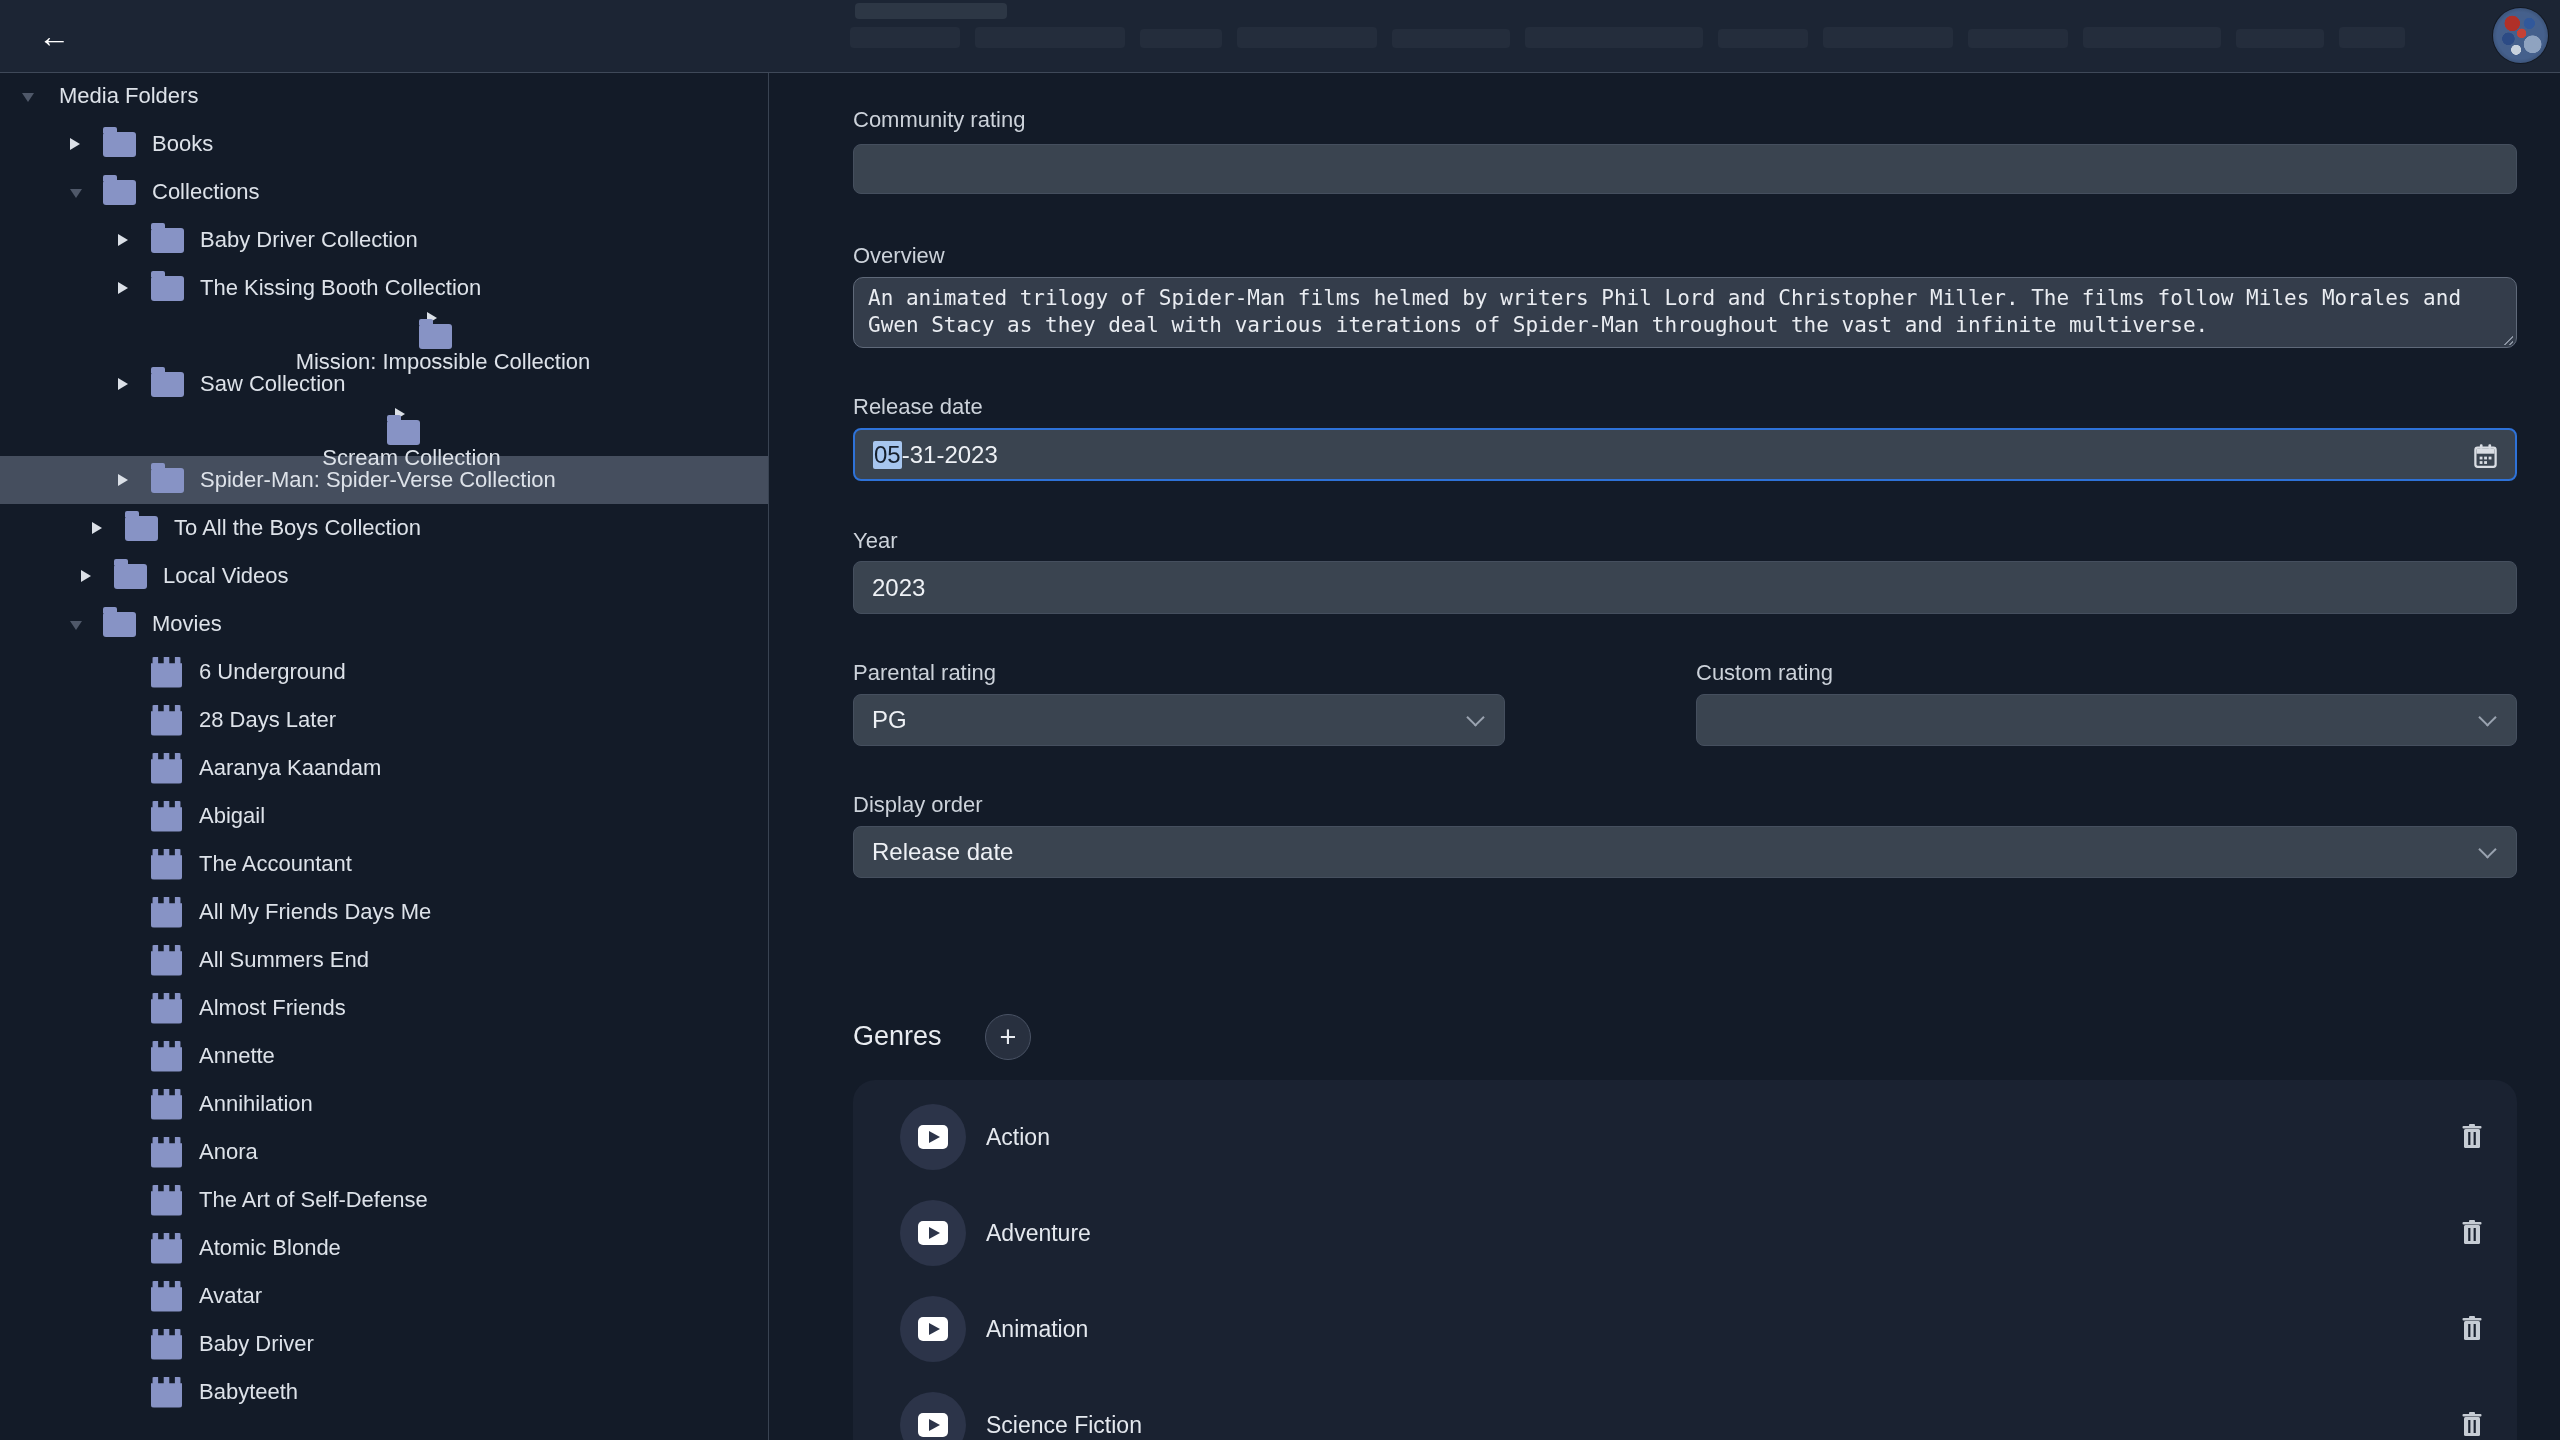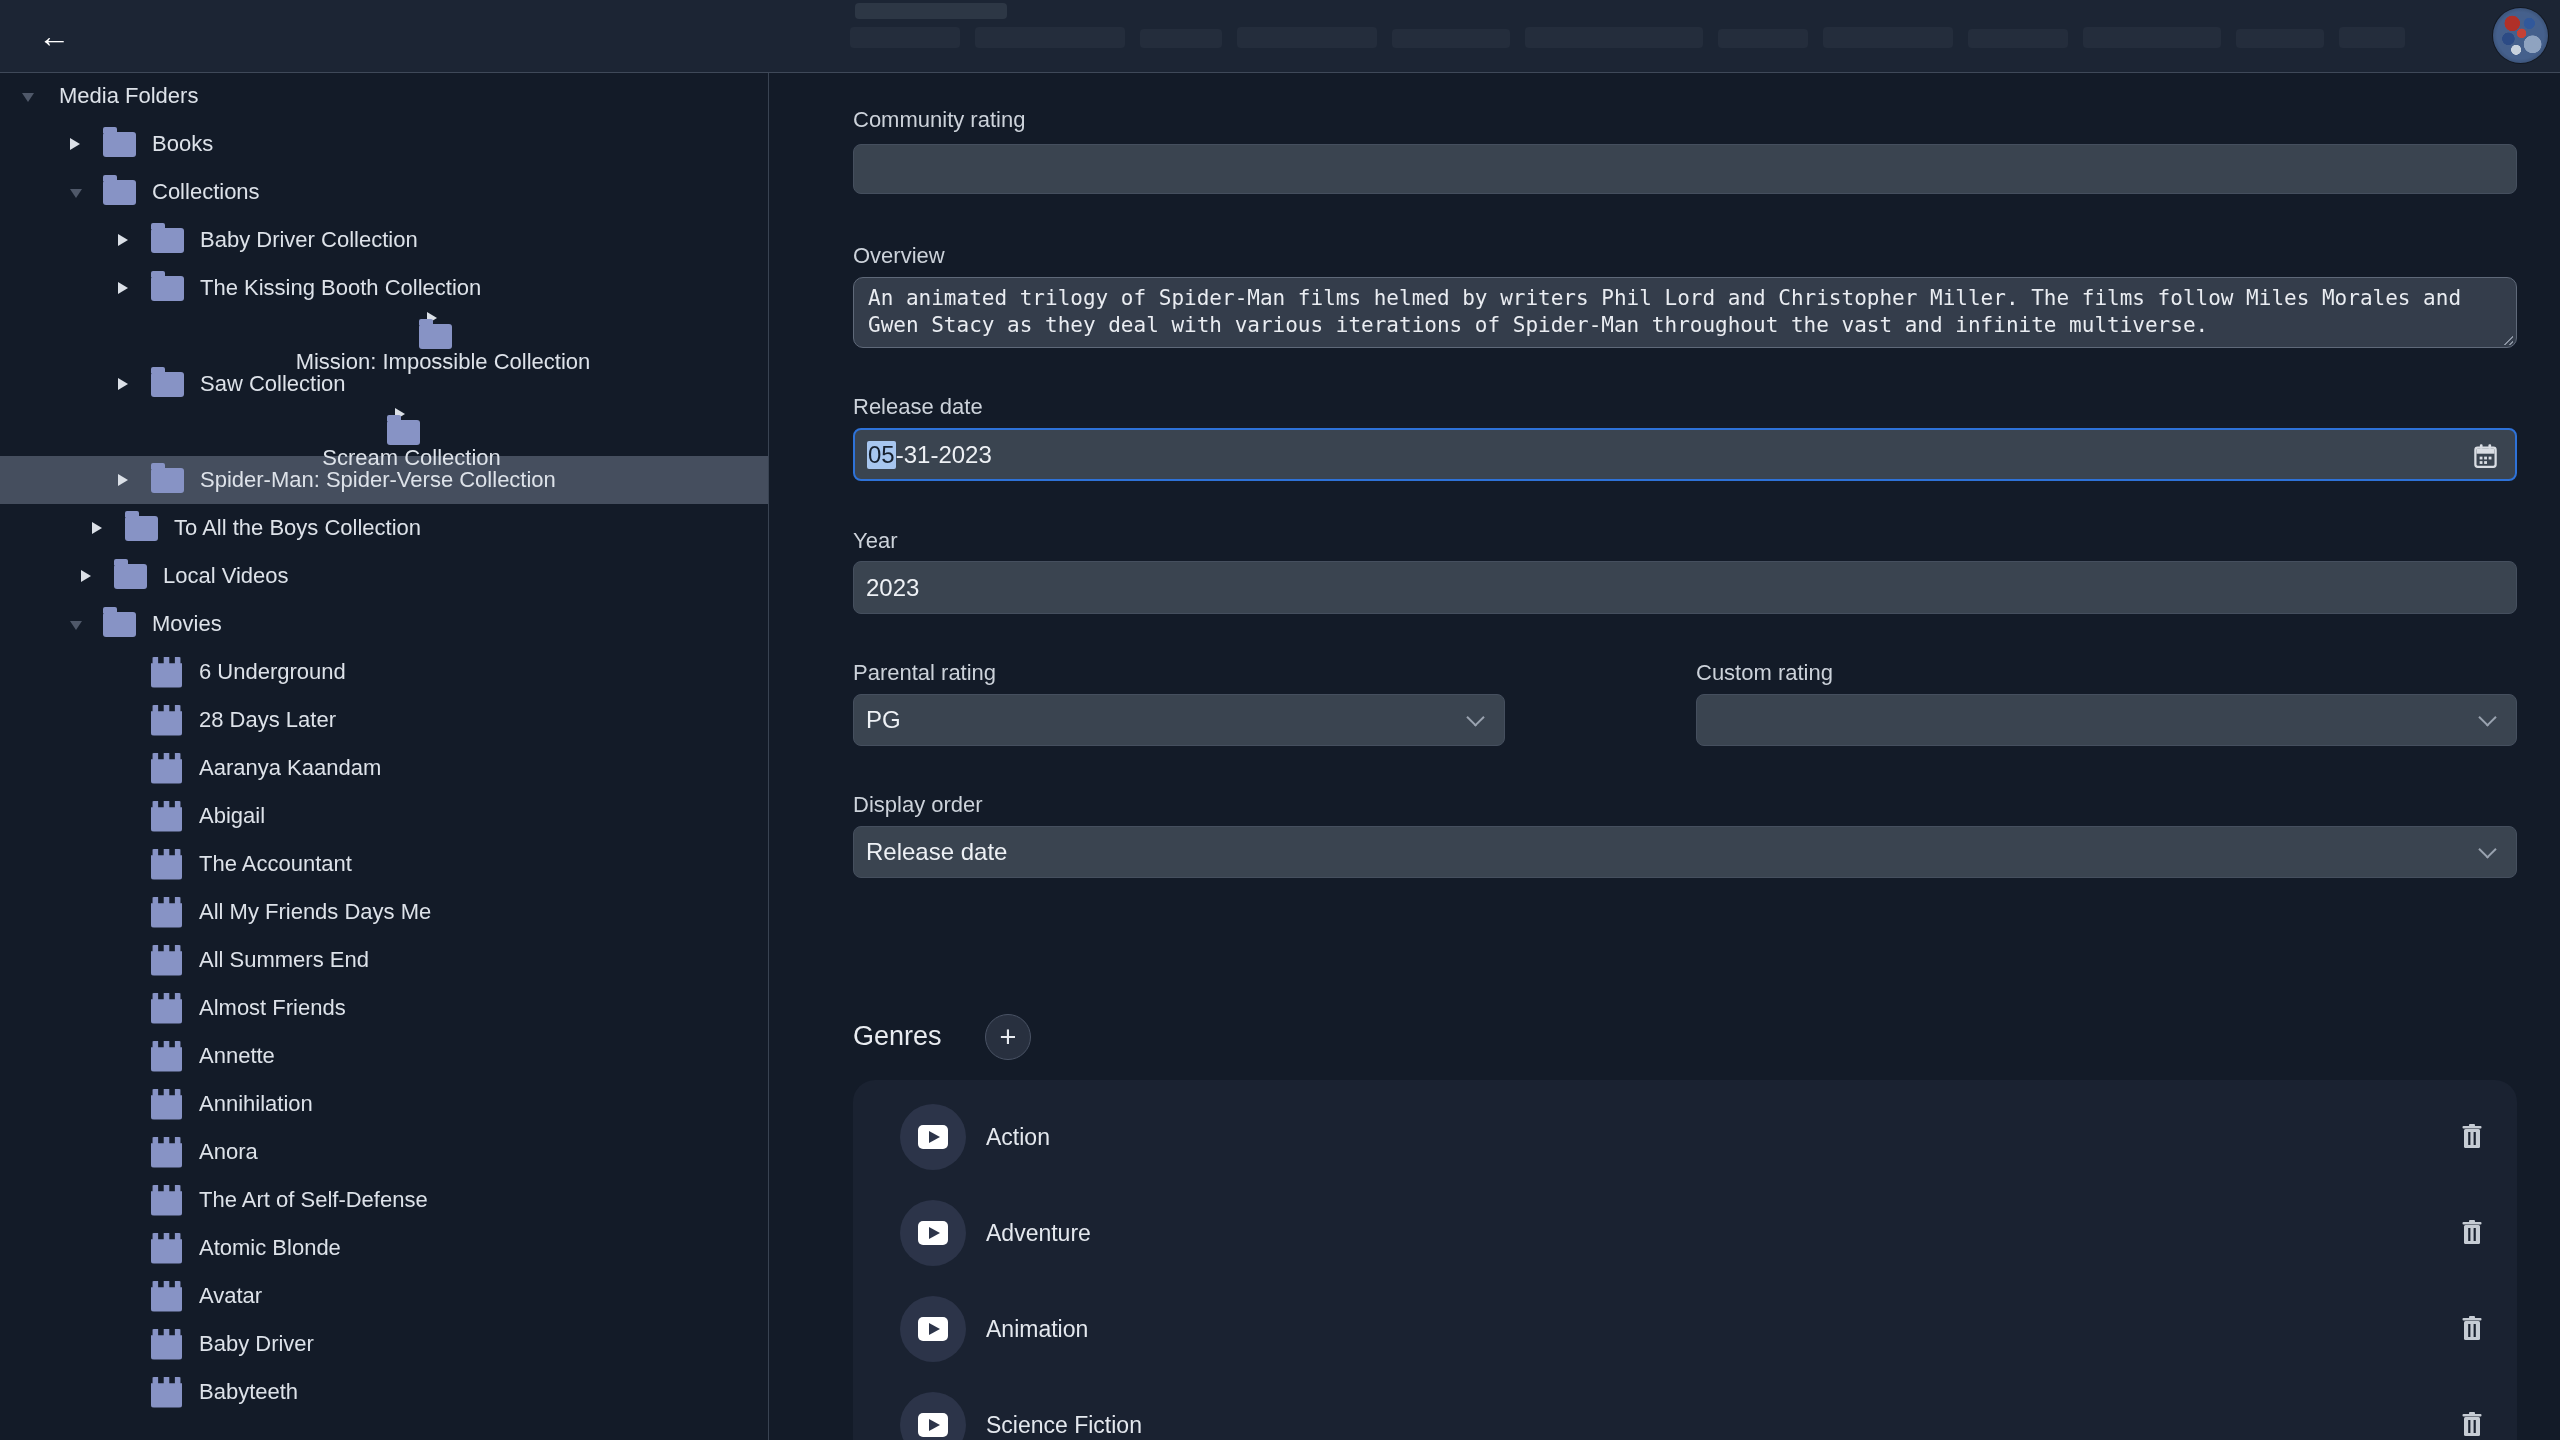--- a/index.html
+++ b/index.html
@@ -55,21 +55,21 @@
     clip-path:polygon(0 100%,0 22%,5% 22%,5% 0,23% 0,23% 22%,41% 22%,41% 0,59% 0,59% 22%,77% 22%,77% 0,95% 0,95% 22%,100% 22%,100% 100%);
   }
   .tree-label{margin-left:4px;}
   .tree-row.has-icon .tree-label{margin-left:0;}
 
   
   .flabel{position:absolute;left:853px;color:#ccd2da;font-size:22px;line-height:26px;}
   .tinput,.tselect,.date-input{
     position:absolute;left:853px;width:1664px;height:52px;
     background:#3a4450;border:1px solid #454f5e;border-radius:8px;
-    color:#eef1f5;font-size:24px;padding:0 12px;box-sizing:border-box;
+    color:#eef1f5;font-size:24px;padding:0 18px;box-sizing:border-box;
     font-family:"Liberation Sans", sans-serif;
   }
   .tinput{outline:none;}
   #inp-community{top:144px;height:50px;}
   #lbl-community{top:107px;}
   #lbl-overview{top:243px;}
   #ta-overview{
     position:absolute;left:853px;top:277px;width:1664px;height:71px;box-sizing:border-box;
     background:#343d4b;border:1px solid #5f6979;border-radius:10px;
     color:#e9ecf1;font-family:"DejaVu Sans Mono", monospace;font-size:21px;line-height:27px;

